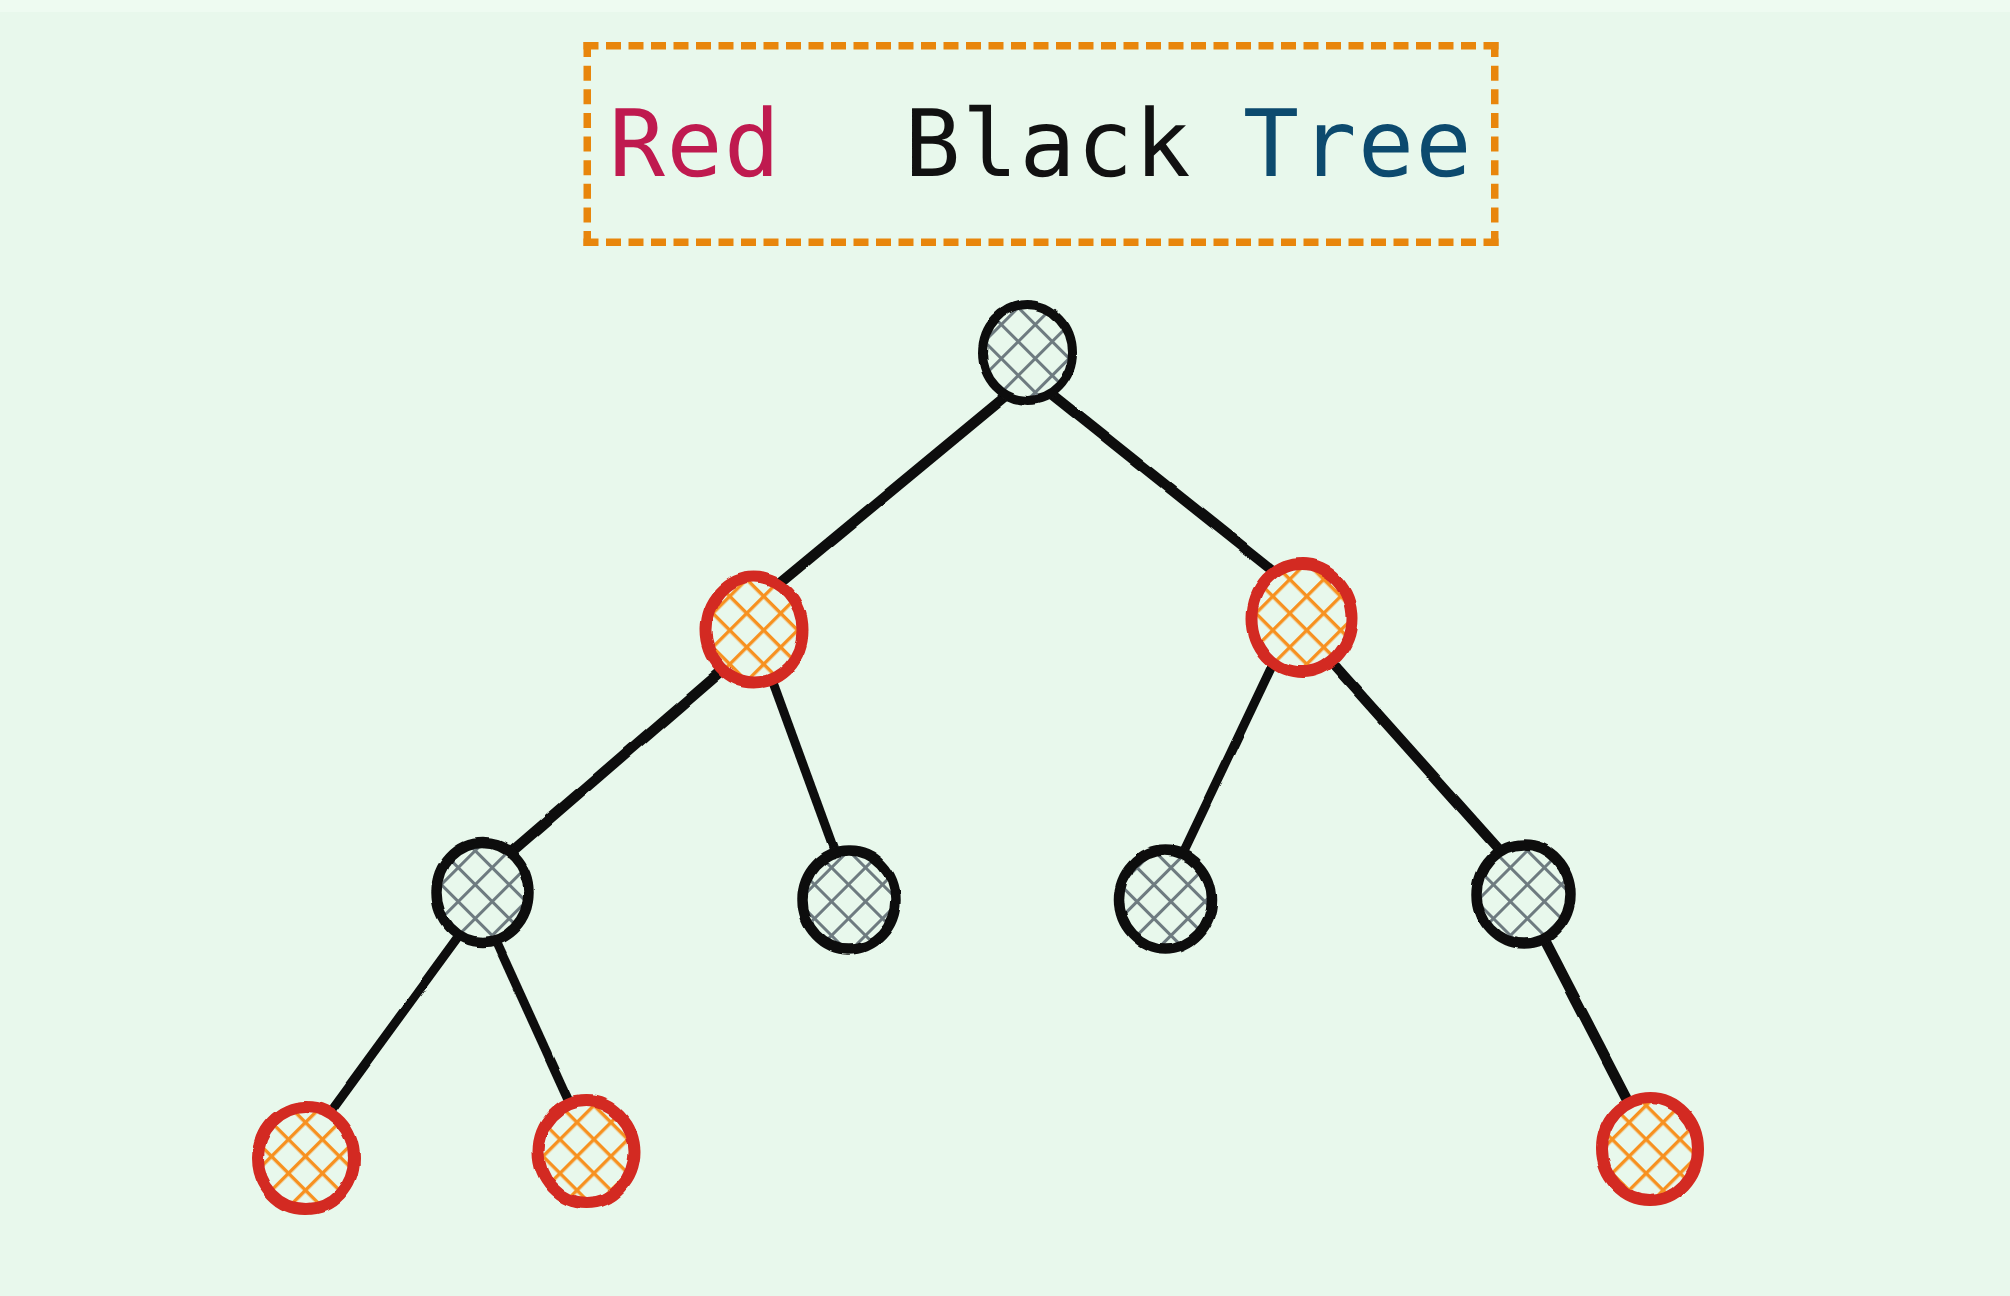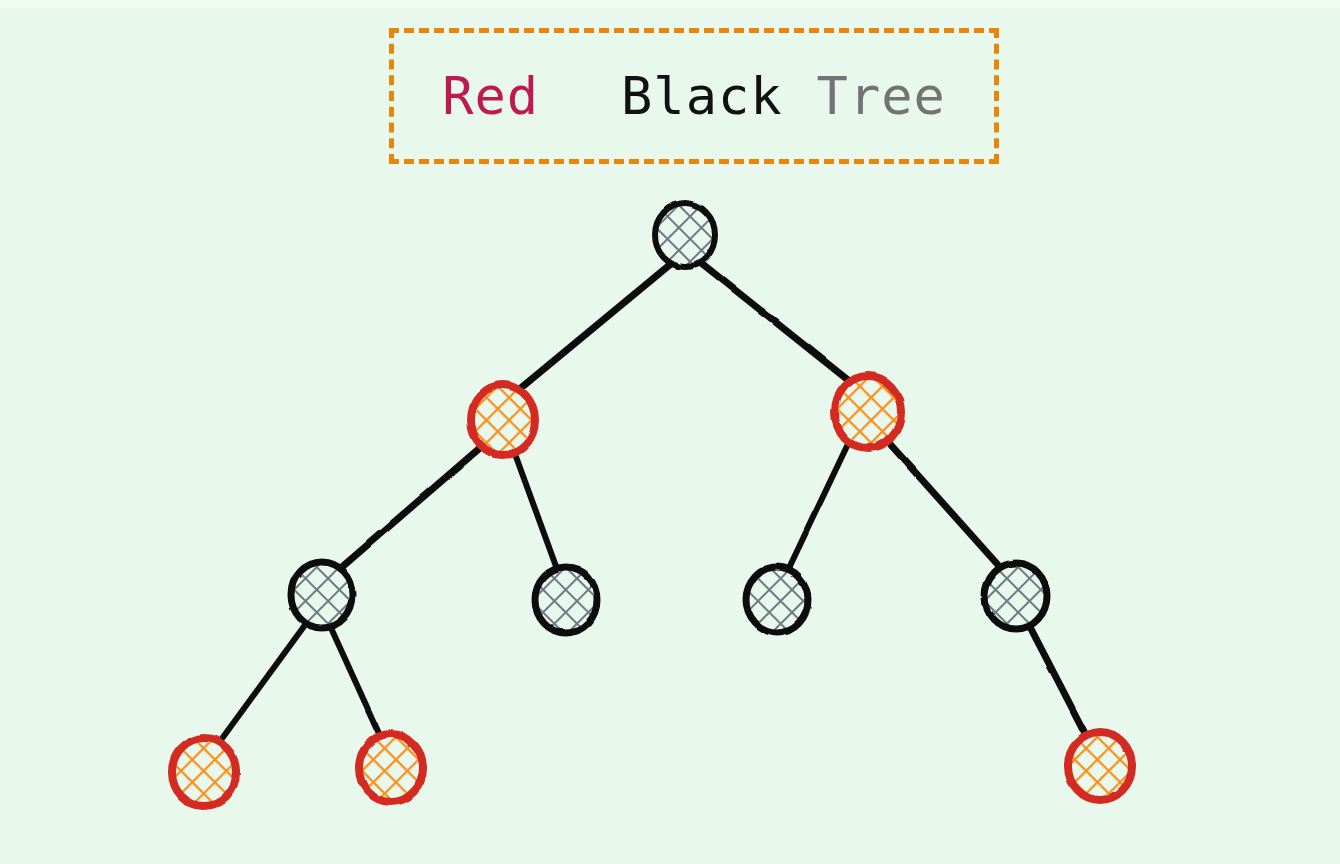--- a/index.html
+++ b/index.html
@@ -37,21 +37,21 @@
     height: 136px;
     box-sizing: border-box;
     border: 5px dashed #e8860c;
     display: flex;
     align-items: center;
     justify-content: center;
     gap: 0;
   }
   .title-word {
     font-family: "DejaVu Sans Mono", monospace;
-    font-size: 52px;
+    font-size: 62px;
     font-weight: 400;
     letter-spacing: 1px;
     line-height: 1;
     white-space: pre;
   }
   .title-gap { width: 34px; display: inline-block; }
   svg#tree-svg {
     position: absolute;
     left: 0; top: 0;
     width: 1340px;
@@ -151,16 +151,16 @@
       </g>
 
     </g>
   </svg>
 
   <div id="title-box" style="left: 389px; top: 28px; width: 610px; height: 136px; border: 5px dashed rgb(232, 134, 12);">
     <span class="title-word" style="color: rgb(191, 26, 79);">Red</span>
     <span class="title-gap"></span>
     <span class="title-word" style="color: rgb(17, 17, 17); margin-left: 48px;">Black</span>
     <span class="title-gap"></span>
-    <span class="title-word" style="color: #737373;">Tree</span>
+    <span class="title-word" style="color: #0c4a6e;">Tree</span>
   </div>
 
 </div>
 
 </body></html>

